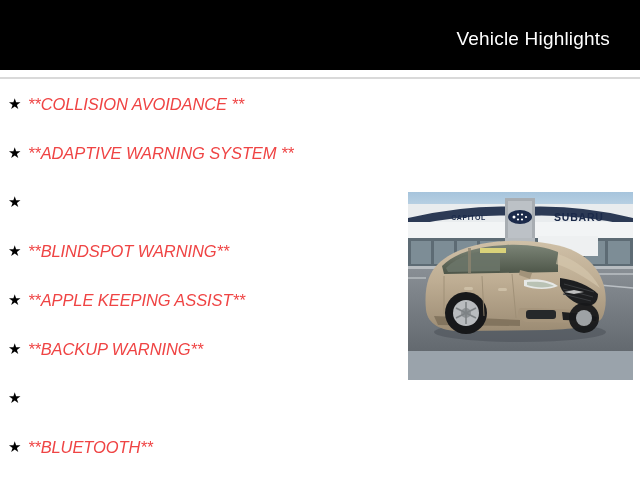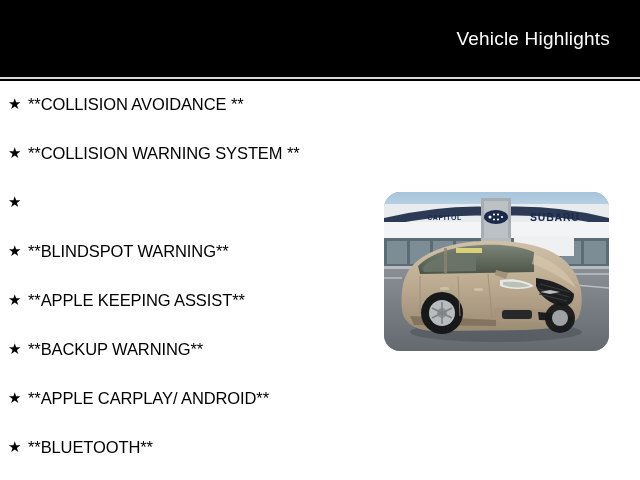--- a/index.html
+++ b/index.html
@@ -15,21 +15,21 @@
     overflow: hidden;
     position: relative;
   }
 
   
   .header-banner {
     position: absolute;
     left: 0;
     top: 0;
     width: 640px;
-    height: 81px;
+    height: 70px;
     background: #000000;
     box-sizing: border-box;
   }
   .header-title {
     position: absolute;
     right: 30px;
     top: 28px;
     color: #ffffff;
     font-size: 19px;
     font-weight: 400;
@@ -71,35 +71,35 @@
     width: 20px;
     font-size: 15px;
     line-height: 20px;
     color: #000000;
     text-align: left;
   }
   .highlight-label {
     flex: 1 1 auto;
     font-size: 16.5px;
     line-height: 20px;
-    color: #000000;
+    color: #ef4444;
     white-space: nowrap;
     letter-spacing: -0.1px;
+    font-style: italic;
   }
 
   
   .vehicle-photo {
     position: absolute;
-    left: 384px;
+    left: 408px;
     top: 192px;
     width: 225px;
-    height: 159px;
+    height: 188px;
     overflow: hidden;
     background: #9aa3ab;
-    border-radius: 16px;
   }
   .vehicle-photo svg {
     display: block;
     width: 225px;
     height: 159px;
   }
 </style>
 </head>
 <body>
 
@@ -108,40 +108,39 @@
 </div>
 <div class="header-rule"></div>
 
 <ul class="highlights-list">
   <li class="highlight-item">
     <span class="bullet-star">★</span>
     <span class="highlight-label">**COLLISION AVOIDANCE **</span>
   </li>
   <li class="highlight-item">
     <span class="bullet-star">★</span>
-    <span class="highlight-label">**COLLISION WARNING SYSTEM **</span>
+    <span class="highlight-label">**ADAPTIVE WARNING SYSTEM **</span>
   </li>
   <li class="highlight-item">
     <span class="bullet-star">★</span>
   </li>
   <li class="highlight-item">
     <span class="bullet-star">★</span>
     <span class="highlight-label">**BLINDSPOT WARNING**</span>
   </li>
   <li class="highlight-item">
     <span class="bullet-star">★</span>
     <span class="highlight-label">**APPLE KEEPING ASSIST**</span>
   </li>
   <li class="highlight-item">
     <span class="bullet-star">★</span>
     <span class="highlight-label">**BACKUP WARNING**</span>
   </li>
   <li class="highlight-item">
     <span class="bullet-star">★</span>
-    <span class="highlight-label">**APPLE CARPLAY/ ANDROID**</span>
   </li>
   <li class="highlight-item">
     <span class="bullet-star">★</span>
     <span class="highlight-label">**BLUETOOTH**</span>
   </li>
 </ul>
 
 <div class="vehicle-photo">
   <svg viewBox="0 0 225 159" xmlns="http://www.w3.org/2000/svg">
     <defs>

